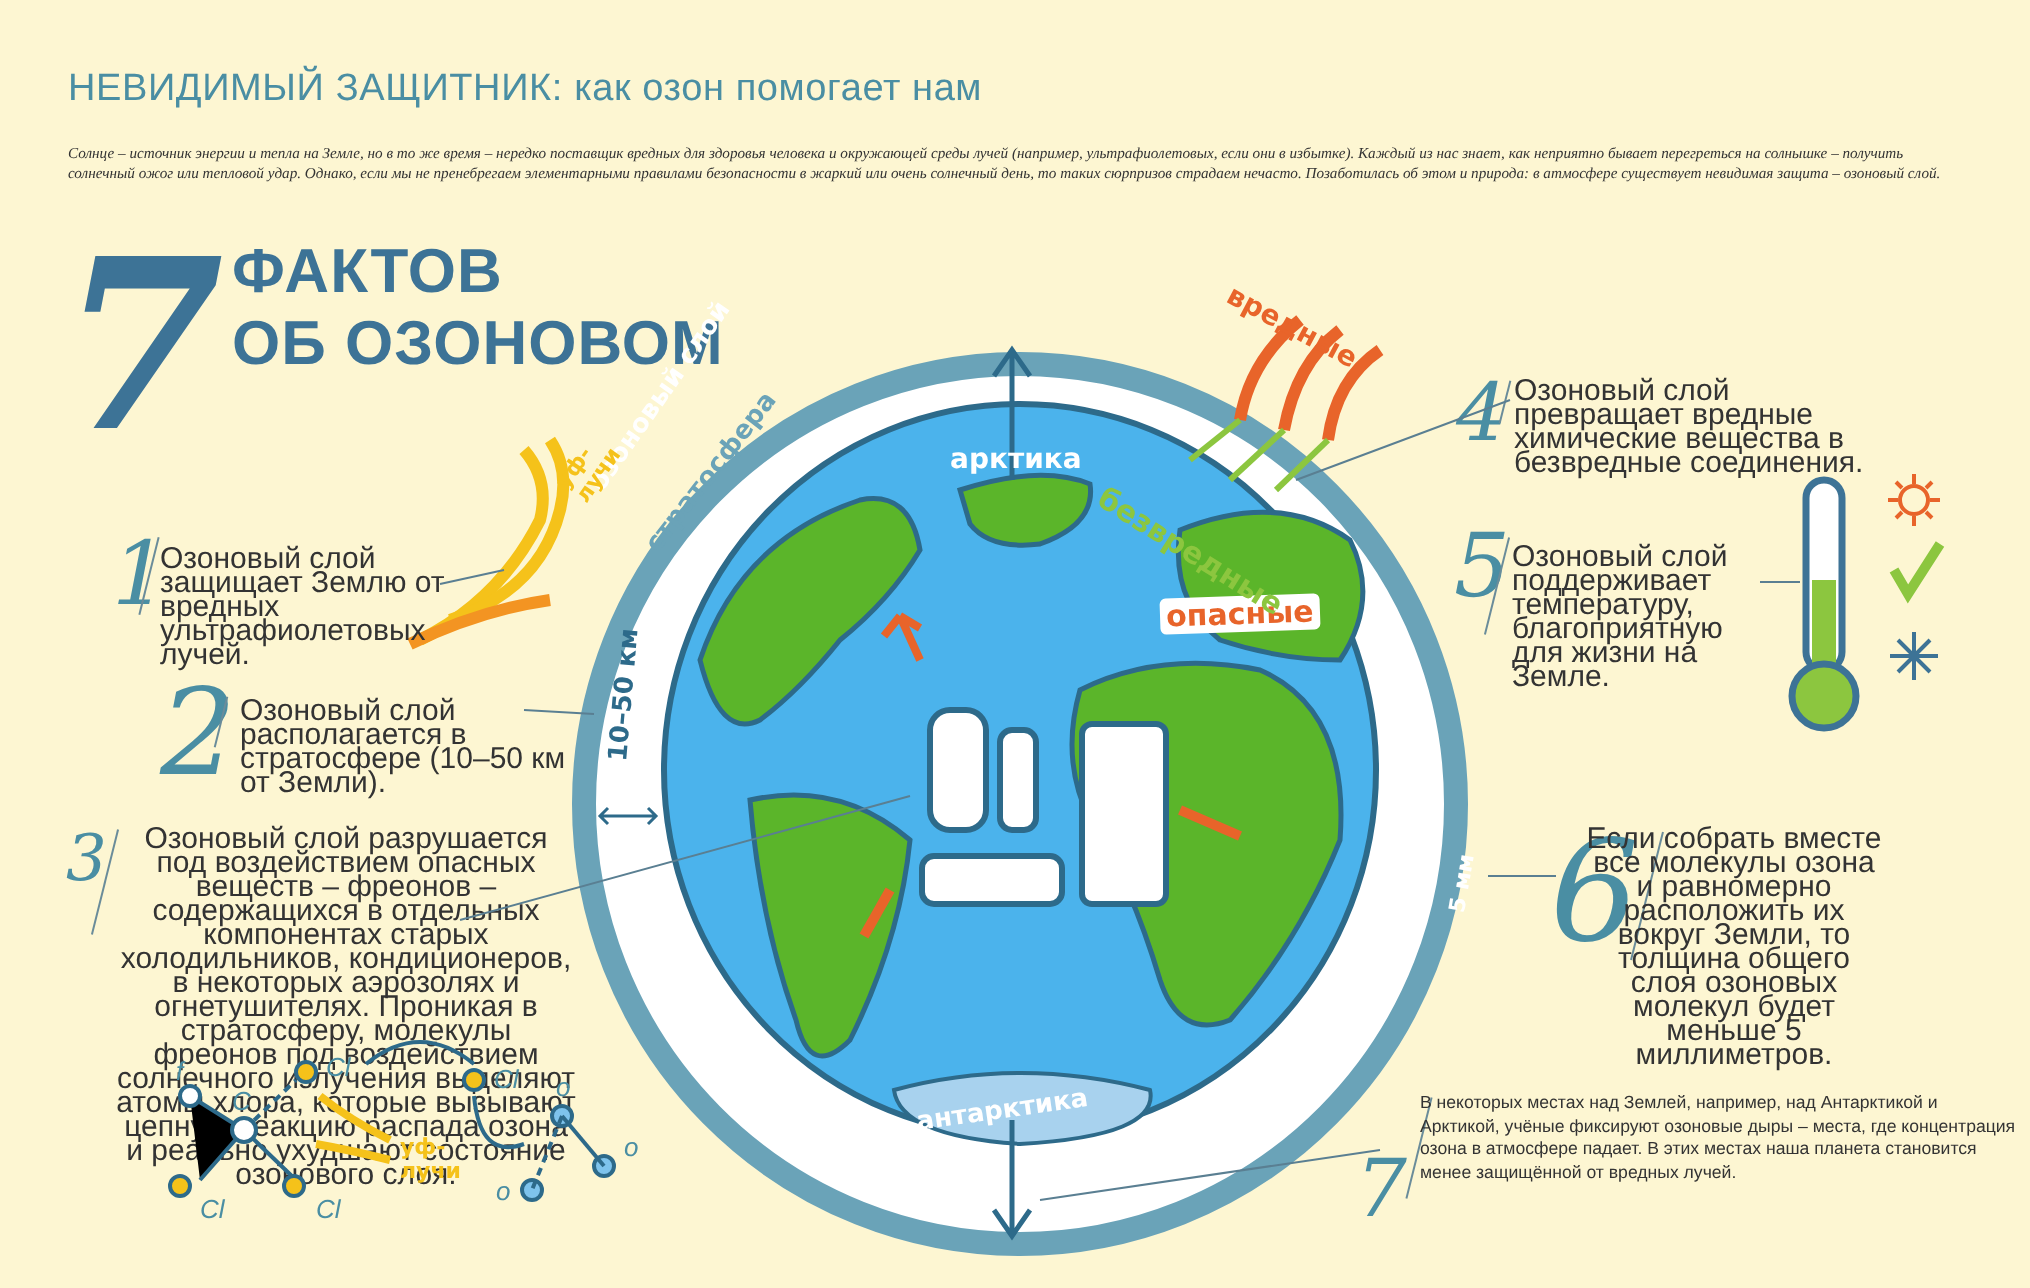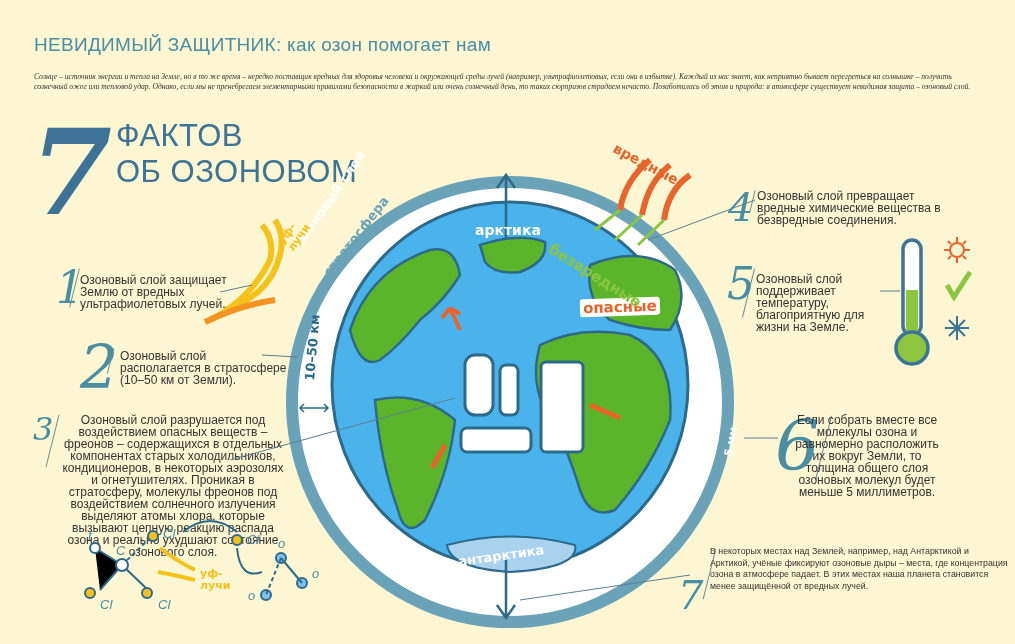--- a/index.html
+++ b/index.html
@@ -2,23 +2,23 @@
 <html><head>
 <meta charset="utf-8">
 <style>
   html, body { margin:0; padding:0; }
   body { width:1015px; height:644px; background:#fdf6d2; position:relative; overflow:hidden; font-family:"Liberation Sans", sans-serif; color:#2b2b2b; }
   .abs { position:absolute; }
   .page-title { left:34px; top:34px; font-size:19px; color:#4a8ea3; letter-spacing:0.3px; white-space:nowrap; }
   .page-title .caps { font-weight:normal; }
   .intro { left:34px; top:72px; width:945px; font-size:7.6px; line-height:9.6px; font-style:italic; color:#333;font-family:Liberation Serif, serif; }
   .big7 { left:30px; top:118px; font-family:"DejaVu Serif", serif; font-size:118px; line-height:110px; color:#3d7396; font-style:italic; font-weight:bold; }
-  .headline { left:116px; top:118px; font-size:31px; line-height:36px; font-weight:normal; color:#3d7396; letter-spacing:0.5px; }
+  .headline { left:116px; top:118px; font-size:31px; line-height:36px; font-weight:bold; color:#3d7396; letter-spacing:0.5px; }
   .fact-num { font-family:"DejaVu Serif", serif; font-style:italic; color:#4a8ea3; }
-  .fact-text { font-size:12px; line-height:12px; color:#333; }
+  .fact-text { font-size:15px; line-height:12px; color:#333; }
   .slash { width:1px; background:#6a8c9a; transform:rotate(14deg); }
   .ray-label { font-weight:bold; font-family:"DejaVu Sans", sans-serif; }
   svg { overflow:visible; }
 </style>
 </head>
 <body>
 
 <div class="abs page-title">
   <span class="caps">НЕВИДИМЫЙ ЗАЩИТНИК:</span><span> как озон помогает нам</span>
 </div>

